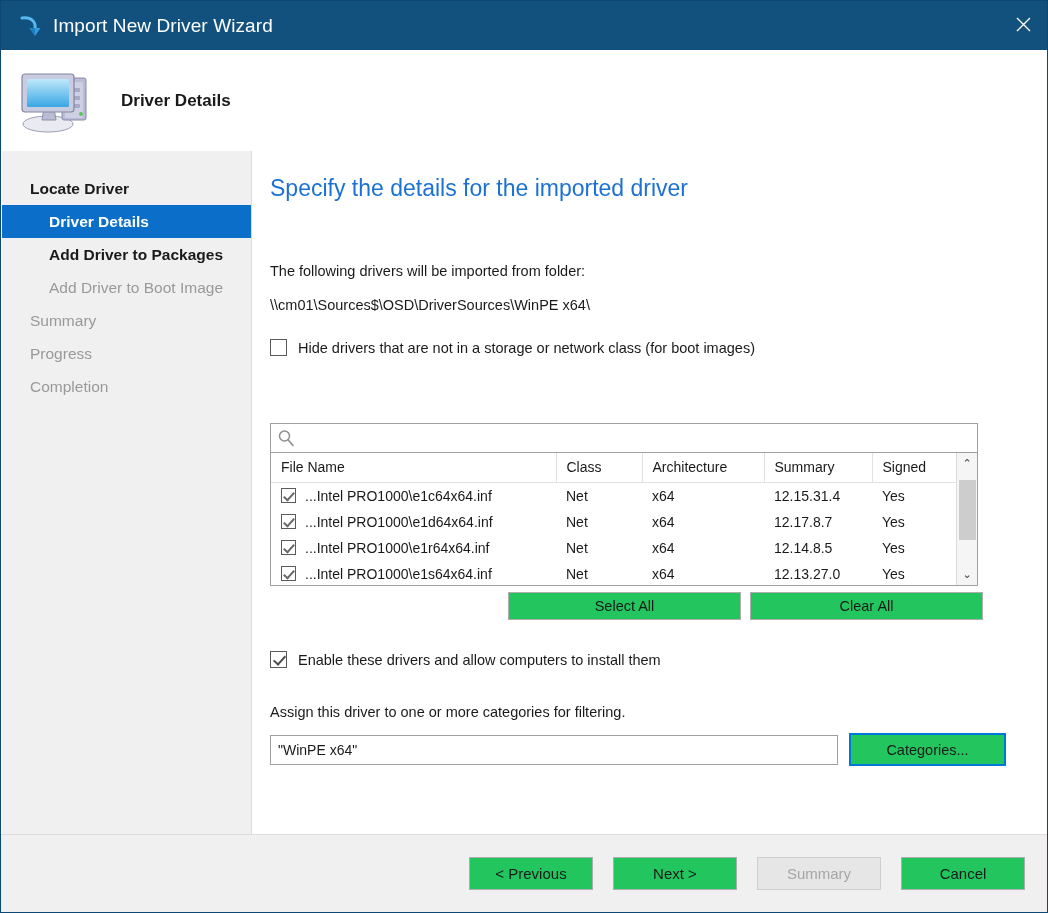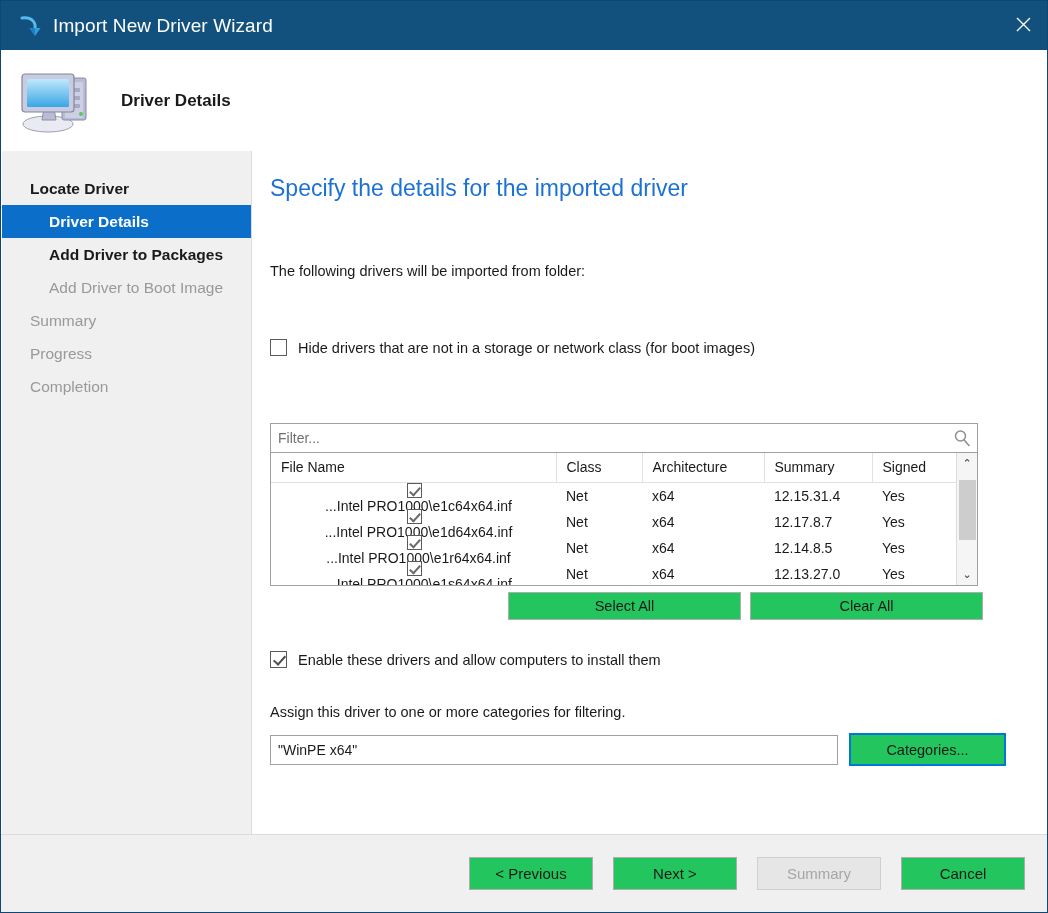--- a/index.html
+++ b/index.html
@@ -215,21 +215,21 @@
     white-space: nowrap;
   }
   table.grid th:last-child { border-right: 0; }
   table.grid td {
     height: 26px;
     padding: 0 0 0 10px;
     color: #1a1a1a;
     white-space: nowrap;
     border: 0;
   }
-  td.c-file { display: flex; align-items: center; height: 26px; padding-left: 9px; flex-direction: column; }
+  td.c-file { display: flex; align-items: center; height: 26px; padding-left: 9px; }
   .minicb {
     width: 15px; height: 15px;
     border: 1px solid #5a5a5a;
     background: #ffffff;
     margin-right: 9px;
     flex: 0 0 auto;
     position: relative;
   }
   .minicb.checked::after {
     content: "";
@@ -381,29 +381,29 @@
           <div id="hs-thumb"></div>
         </div>
         <div class="hs-arrow">›</div>
       </div>
     </div>
 
     <div id="main">
 
       <div id="pane-title">Specify the details for the imported driver</div>
       <div id="intro-line">The following drivers will be imported from folder:</div>
+      <div id="path-line">\\cm01\Sources$\OSD\DriverSources\WinPE x64\</div>
 
       <div class="cbrow" id="cb-hide-class">
         <span class="cbox"></span>
         <span>Hide drivers that are not in a storage or network class (for boot images)</span>
       </div>
 
 
       <div id="filterbox">
-        <input id="filter-input" type="text" placeholder="Filter..." style="">
         <span id="search-icon">
           <svg width="18" height="18" viewBox="0 0 18 18">
             <circle cx="7.5" cy="7" r="5" fill="none" stroke="#8f8f8f" stroke-width="1.5"></circle>
             <path d="M11.2 11 L16 16.5" stroke="#8f8f8f" stroke-width="1.6" stroke-linecap="round"></path>
           </svg>
         </span>
       </div>
 
       <div id="listview">
         <div id="list-main">

